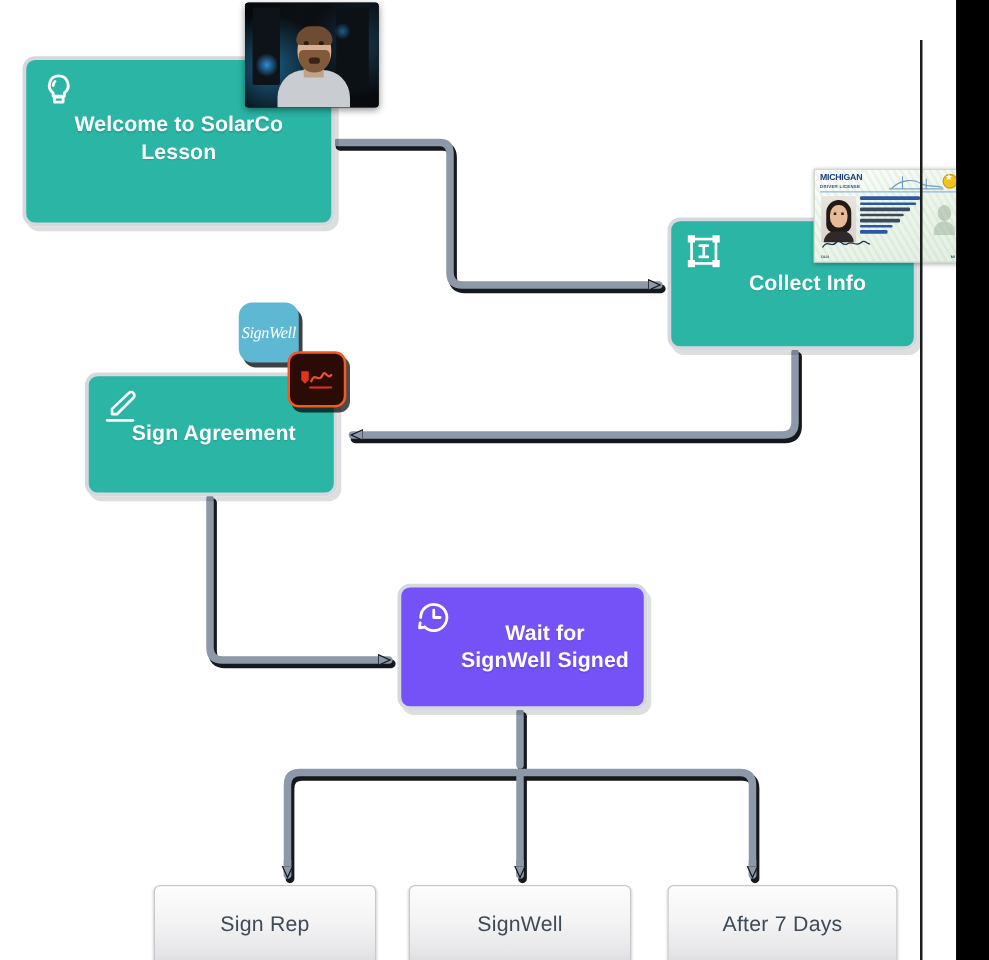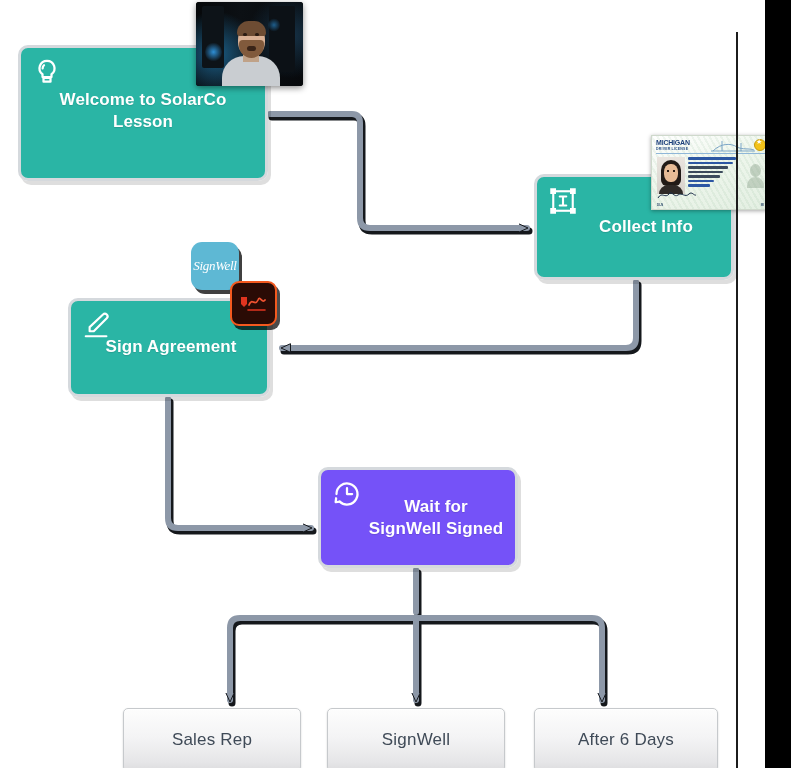--- a/index.html
+++ b/index.html
@@ -310,27 +310,27 @@
           <path d="M3.6 12a8.4 8.4 0 1 1 2.6 6.1"></path>
           <path d="M3.3 15.4l-.4 3.2 3.3-.5"></path>
           <path d="M12 7.3V12h4.1"></path>
         </svg>
       </div>
       <div class="label">Wait for
 SignWell Signed</div>
     </div>
 
     <div class="endbox" id="end-sales">
-      <span>Sales Rep</span>
+      <span>Sign Rep</span>
     </div>
     <div class="endbox" id="end-partner">
       <span>SignWell</span>
     </div>
     <div class="endbox" id="end-after">
-      <span>After 6 Days</span>
+      <span>After 7 Days</span>
     </div>
 
     <div id="webcam">
       <div class="wc-bg"></div>
       <div class="wc-panelL"></div>
       <div class="wc-panelR"></div>
       <div class="wc-glow"></div>
       <div class="wc-glow2"></div>
       <div class="wc-torso"></div>
       <div class="wc-neck"></div>

